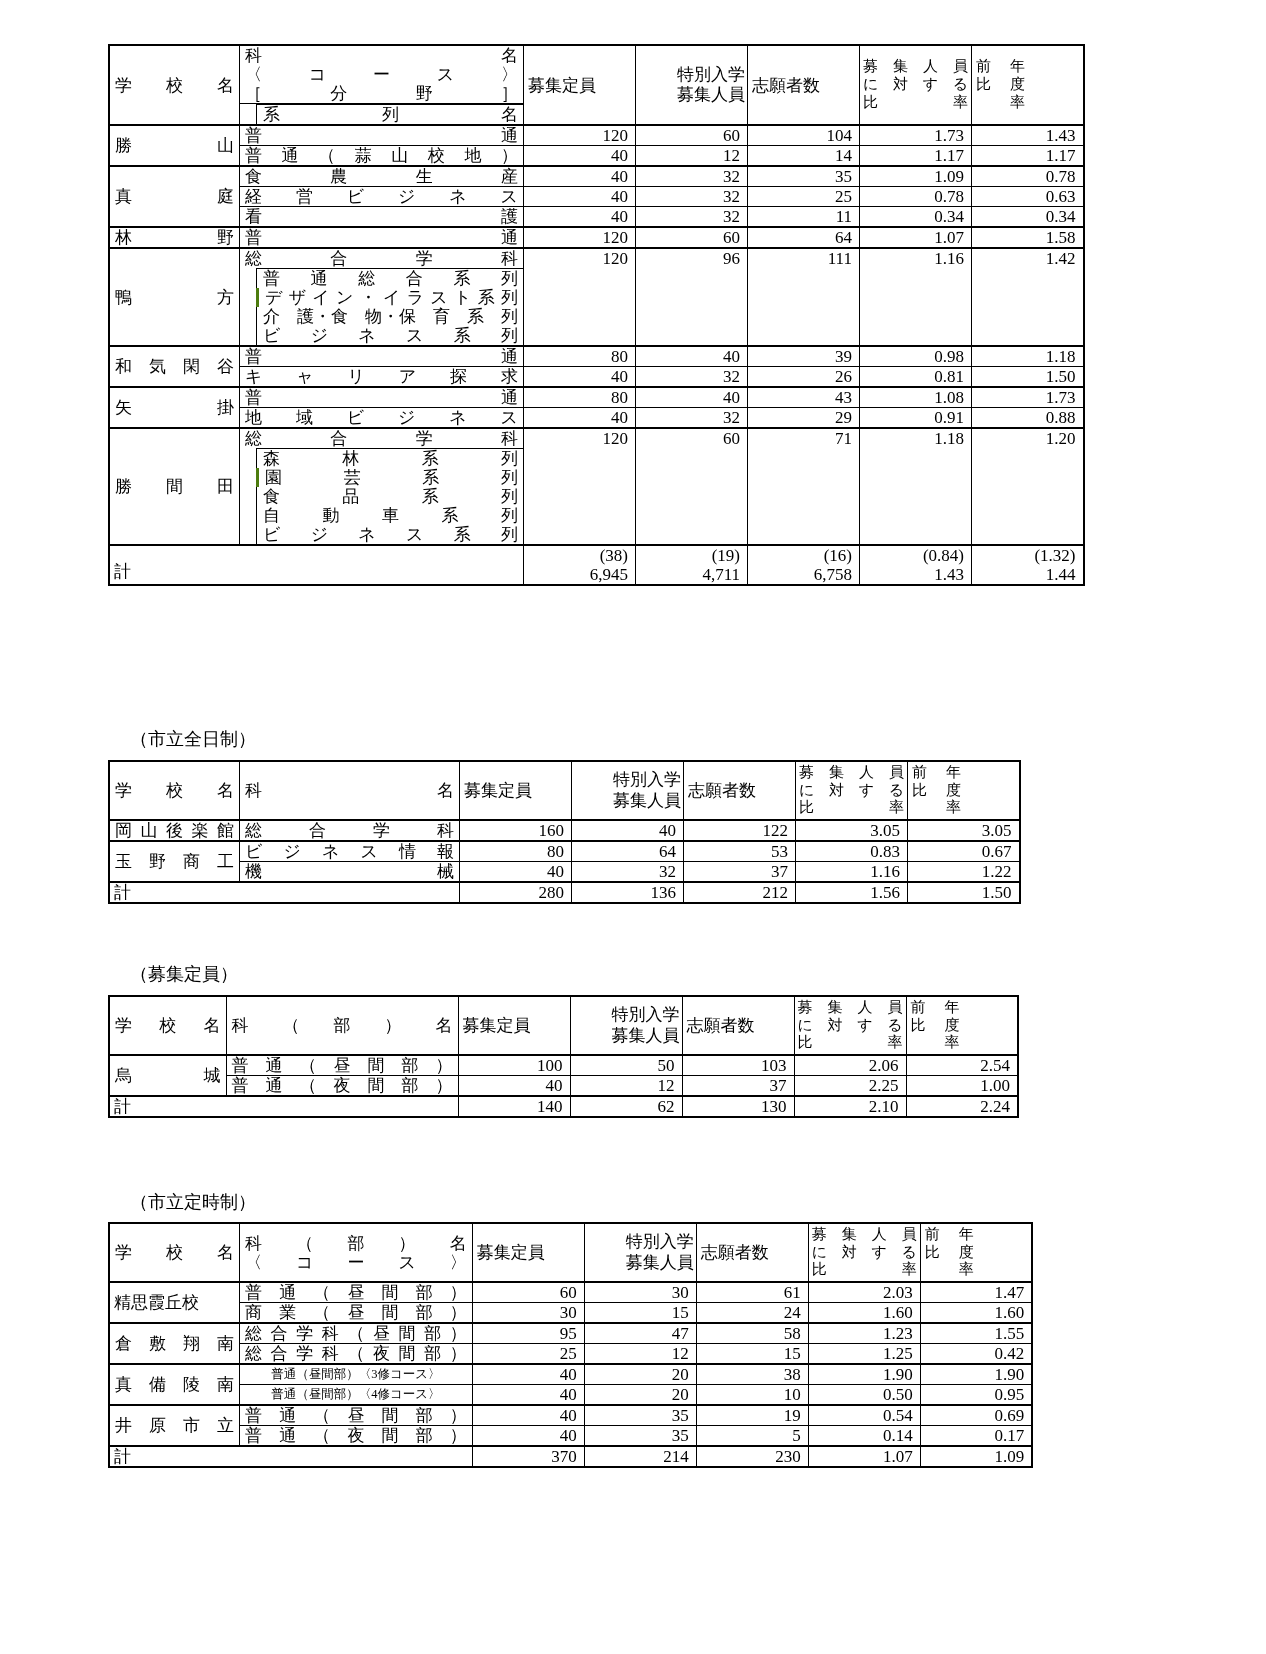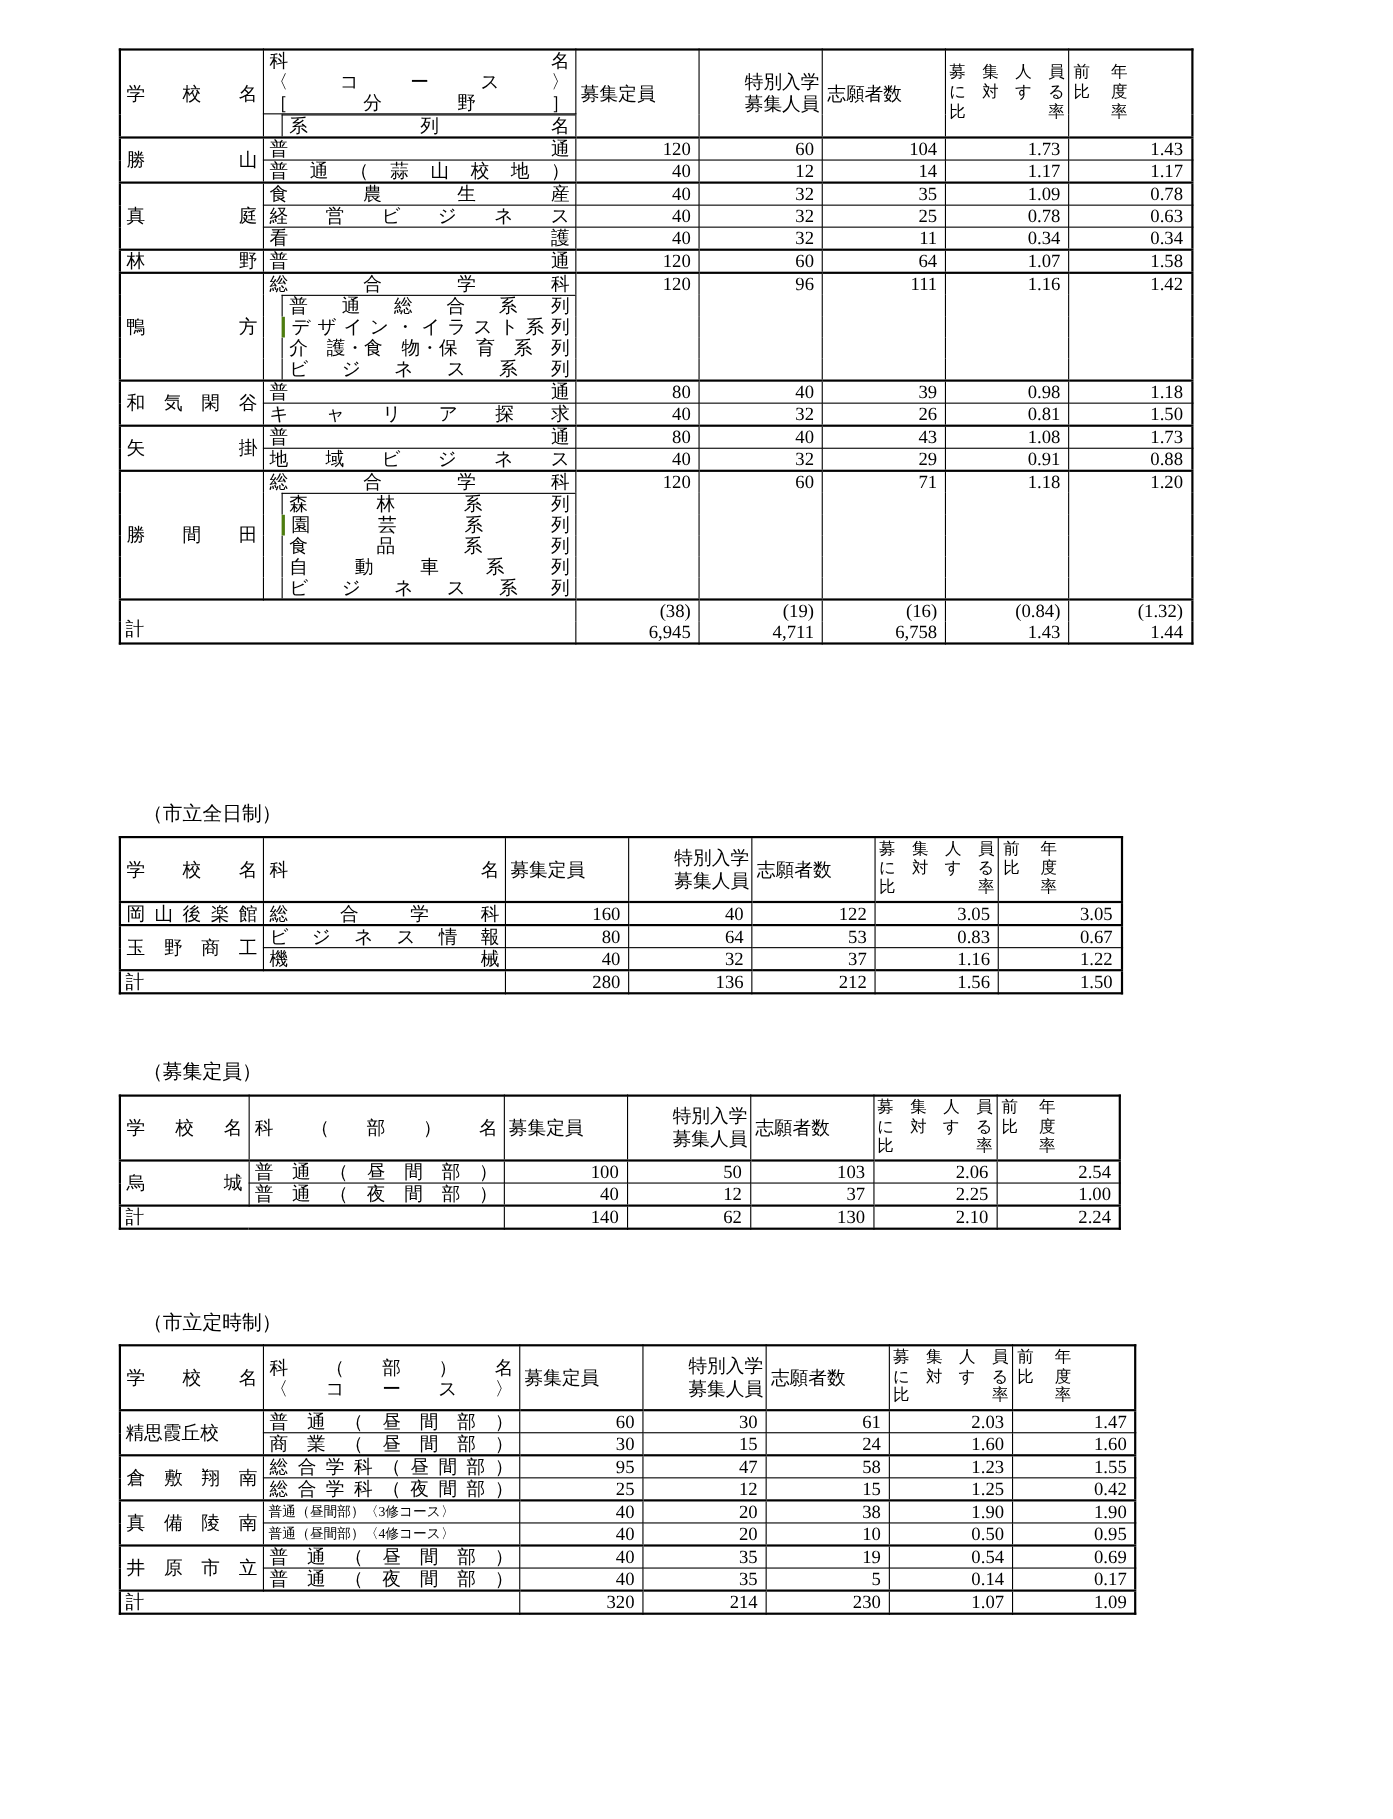--- a/index.html
+++ b/index.html
@@ -43,21 +43,21 @@
   
   .just {
     display: block;
     text-align: justify;
     text-align-last: justify;
     padding: 1px 5px;
     white-space: nowrap;
   }
   .ctr { display:block; text-align:left; padding:1px 4px; white-space:nowrap; }
   .num { display:block; text-align:right; padding:1px 7px 1px 3px; white-space:nowrap; font-family:"Liberation Serif", serif; }
-  .lft { display:block; text-align:left; padding:1px 4px; white-space:nowrap; }
+  .lft { display:block; text-align:center; padding:1px 4px; white-space:nowrap; }
   .xsmall { font-size: 12.5px; }
 
   
   .rateHead {
     display: block;
     padding: 2px 3px;
     font-size: 15px;
     line-height: 1.18;
     white-space: nowrap;
   }
@@ -1075,21 +1075,21 @@
         <td>
               <span class="num">0.17</span>
             </td>
       </tr>
 
       <tr class="blockstart">
         <td colspan="2">
               <span class="ctr">計</span>
             </td>
         <td>
-              <span class="num">320</span>
+              <span class="num">370</span>
             </td>
         <td>
               <span class="num">214</span>
             </td>
         <td>
               <span class="num">230</span>
             </td>
         <td>
               <span class="num">1.07</span>
             </td>

